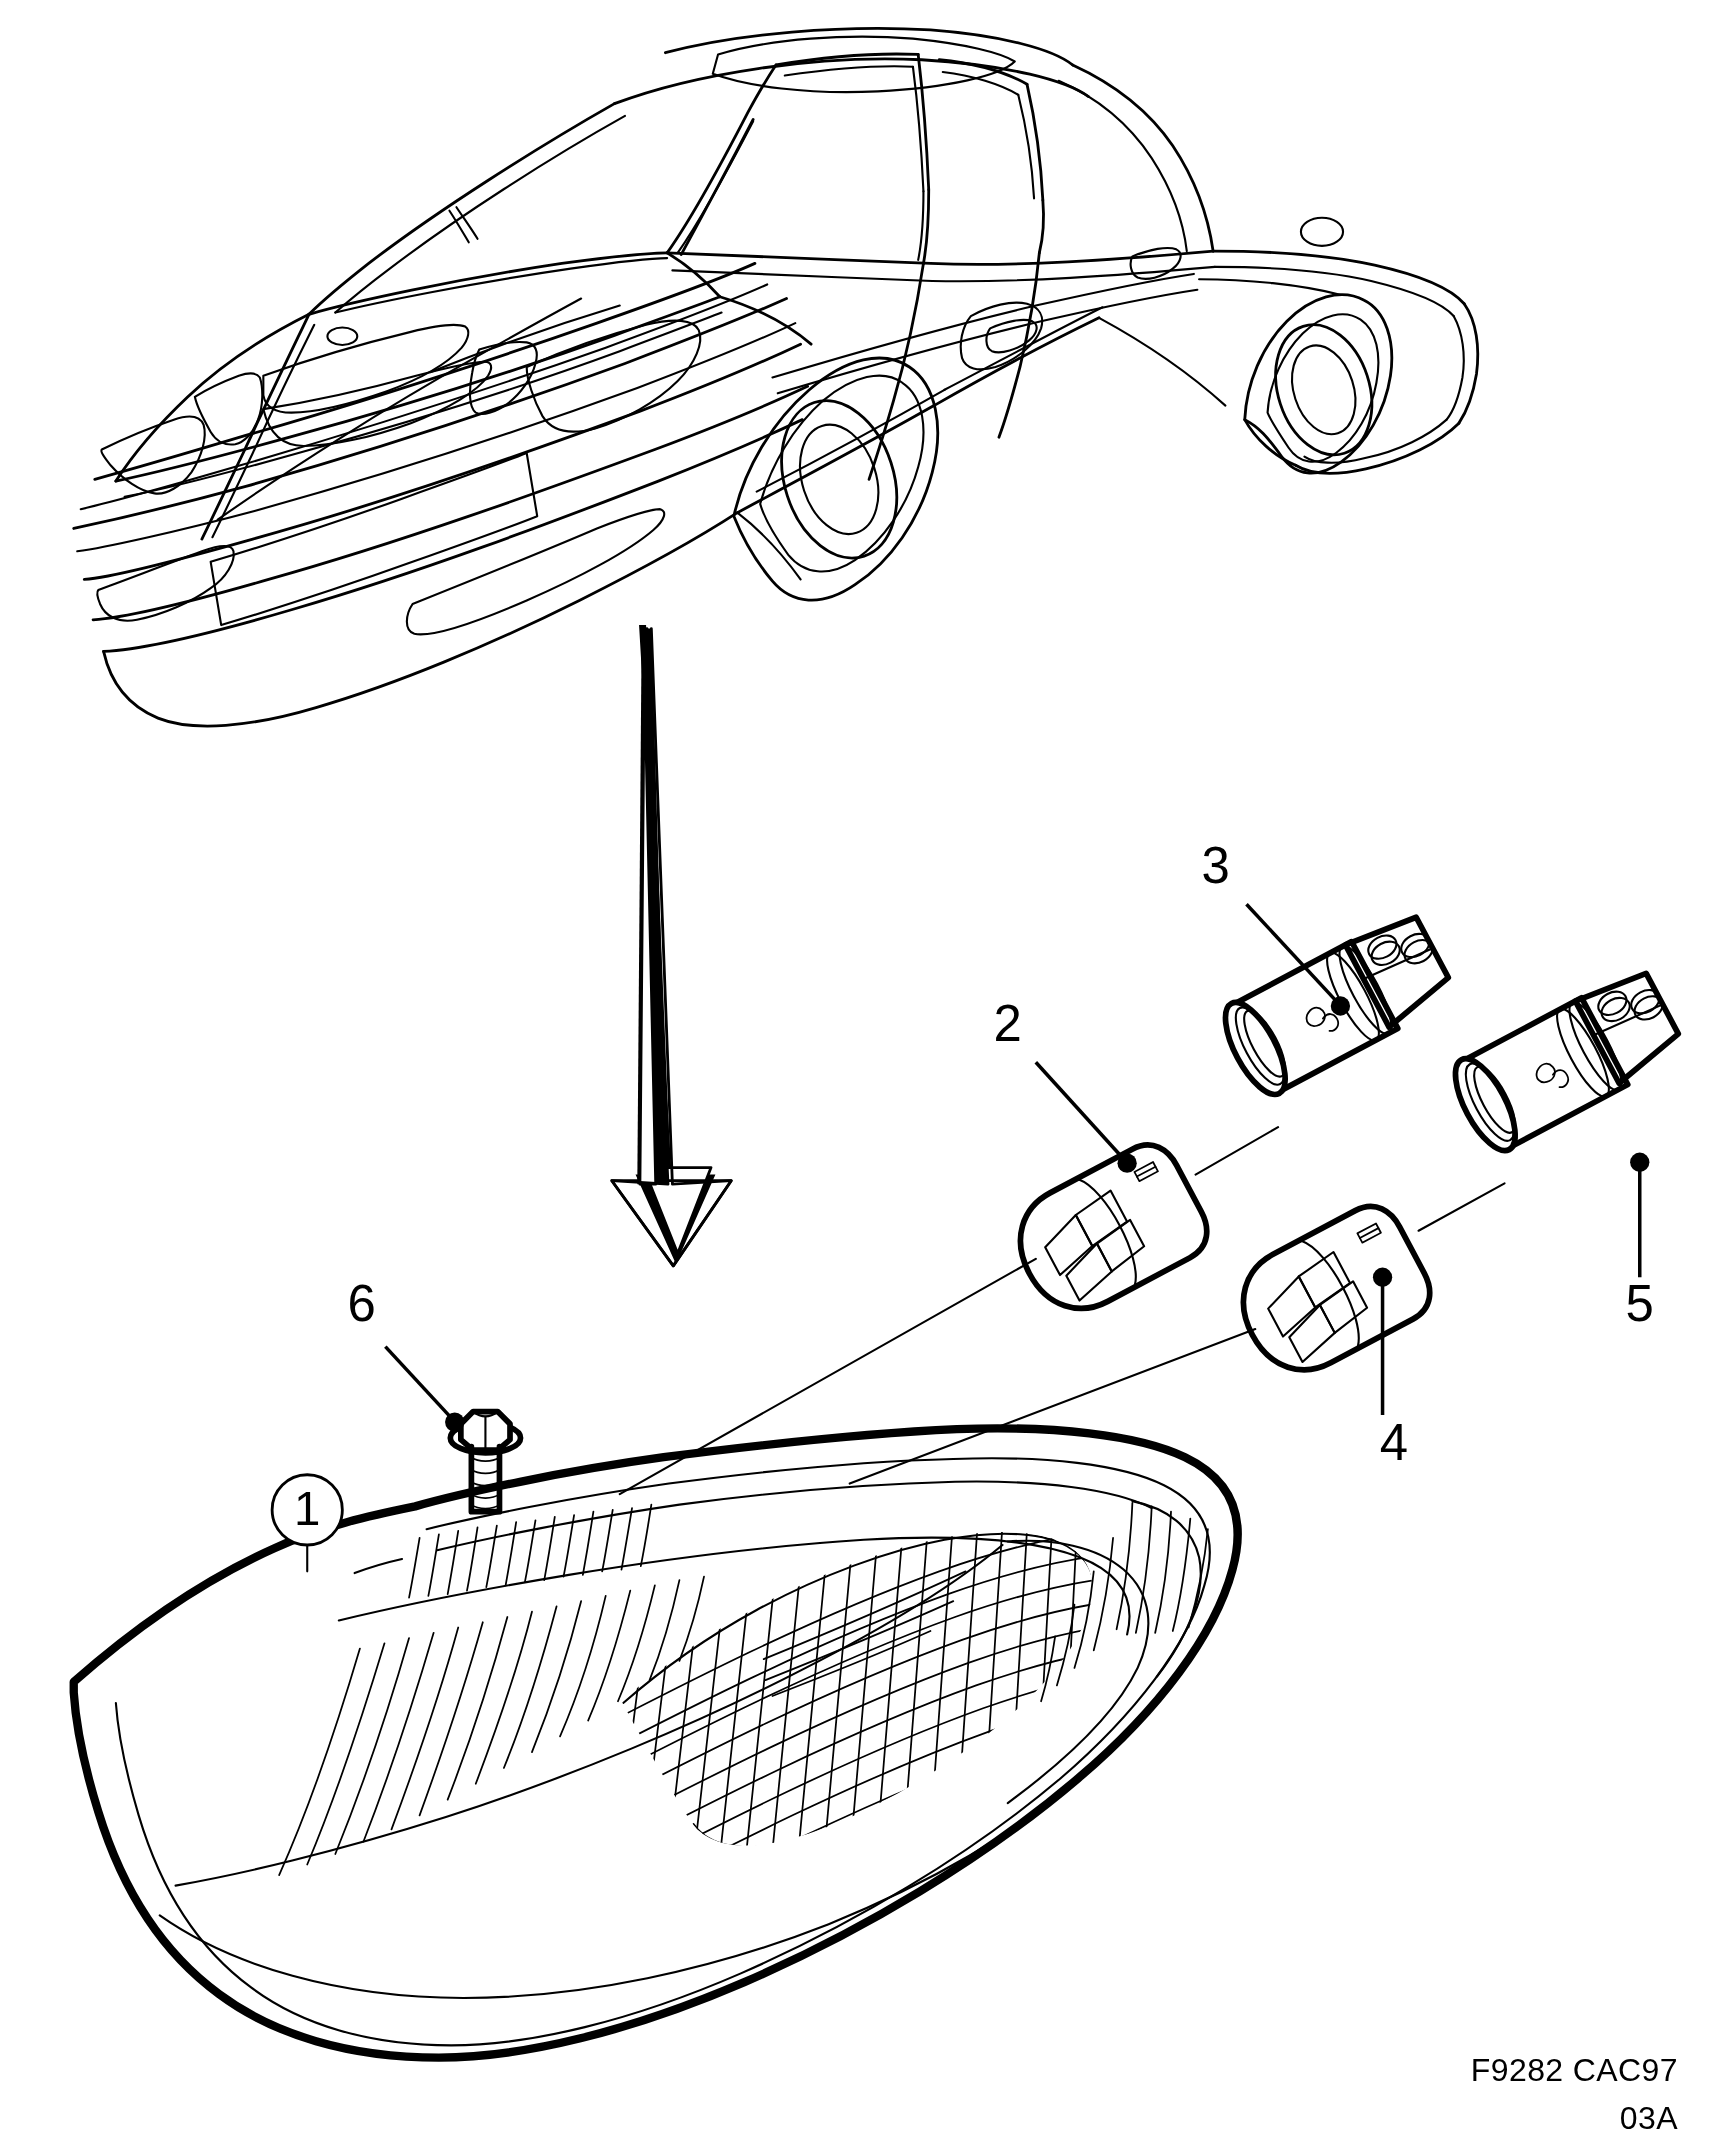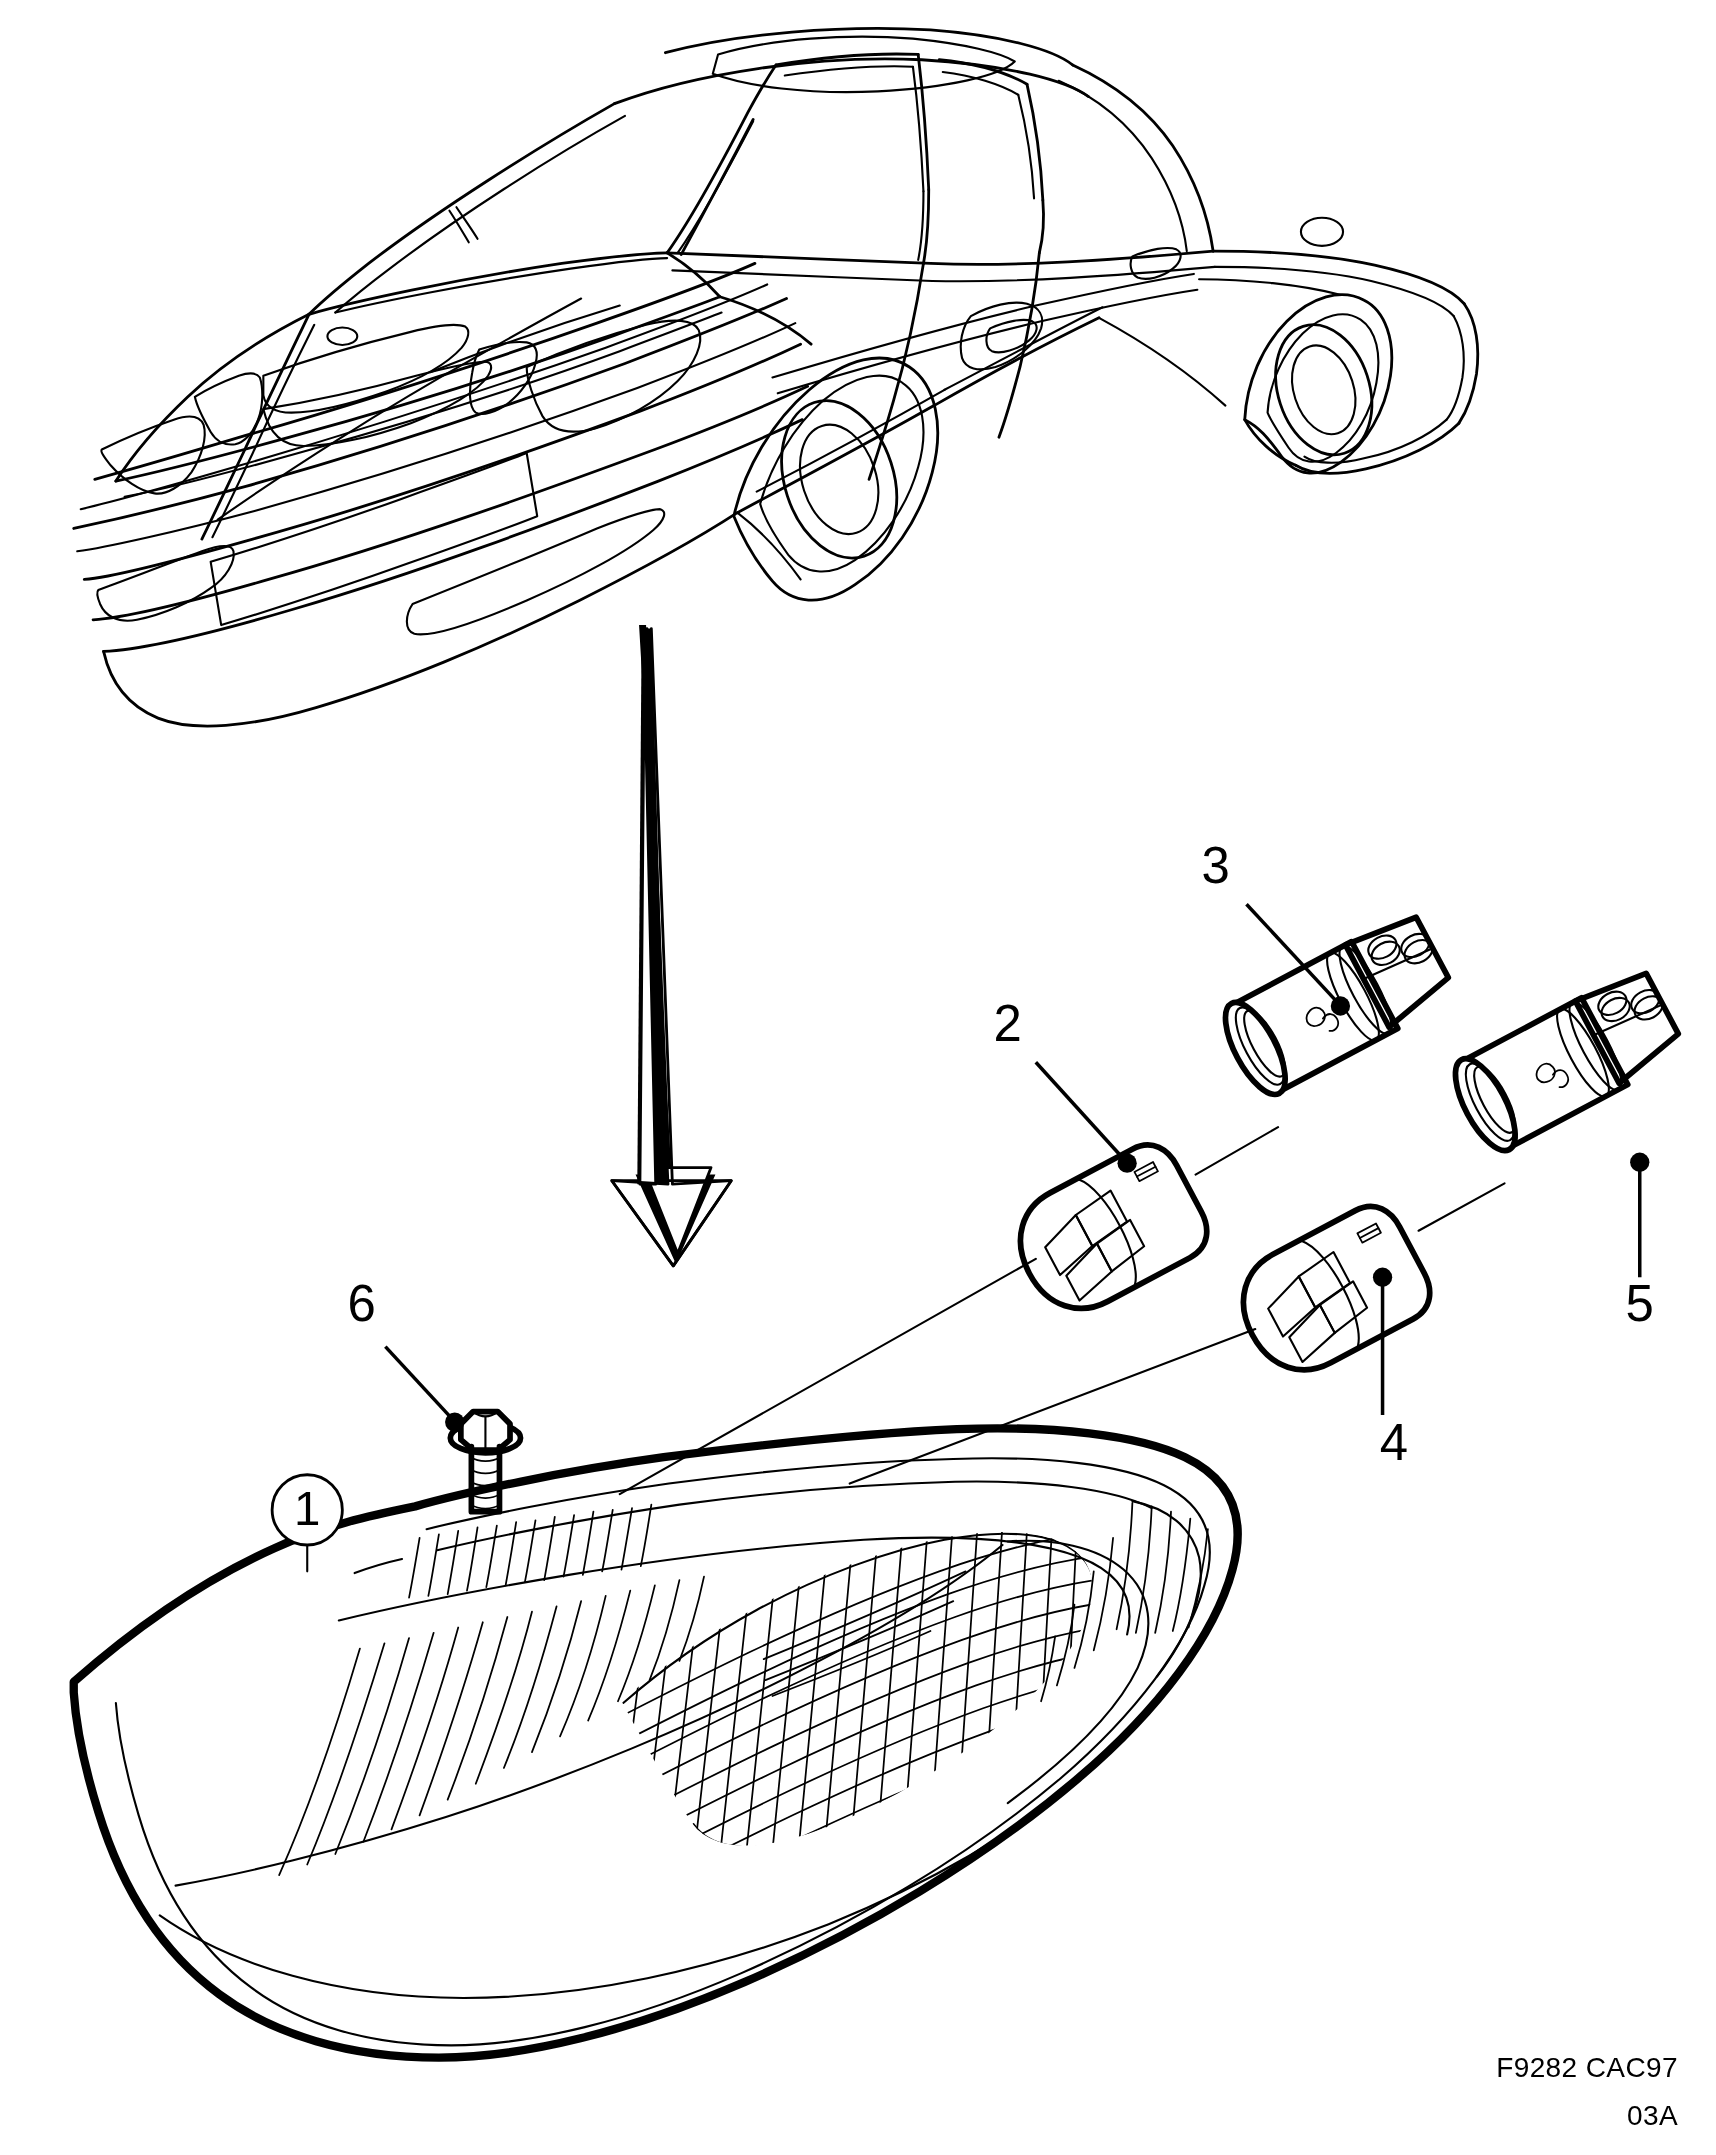--- a/index.html
+++ b/index.html
@@ -45,21 +45,21 @@
     font-family: "Liberation Sans", sans-serif;
     font-size: 54px;
     fill: #000;
     text-anchor: middle;
     dominant-baseline: middle;
   }
   .caption-line {
     position: absolute;
     right: 39px;
     font-family: "Liberation Sans", sans-serif;
-    font-size: 28px;
+    font-size: 32px;
     color: #000;
     white-space: nowrap;
     text-align: right;
     letter-spacing: 0.4px;
   }
   #caption-top  { top: 2052px; }
   #caption-bot  { top: 2100px; }
 </style>
 </head>
 <body>

